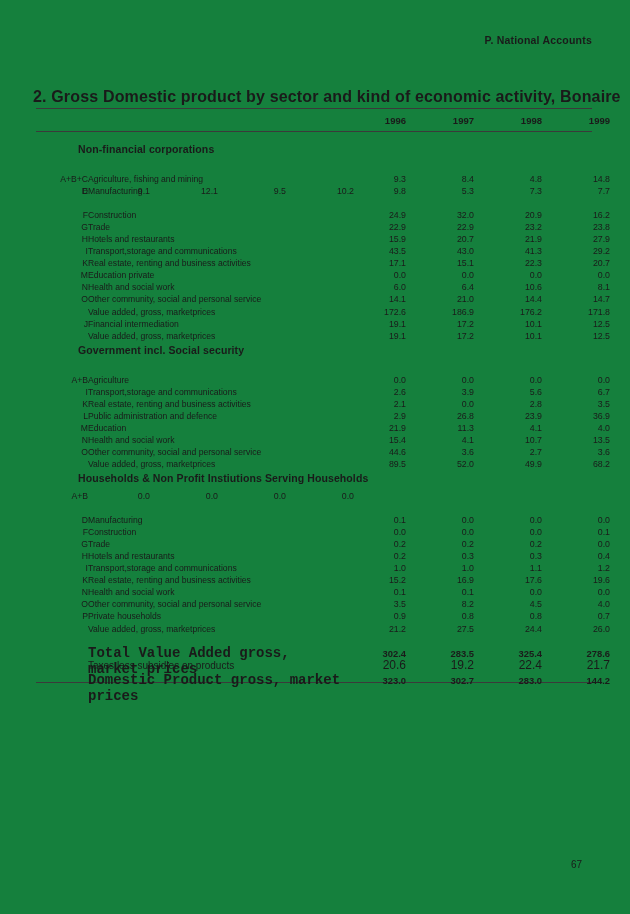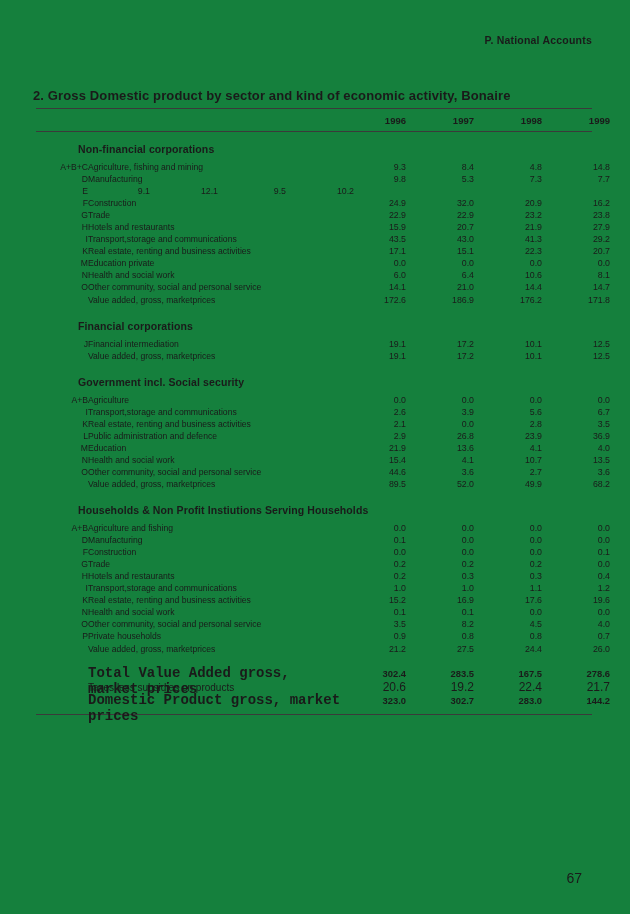--- a/index.html
+++ b/index.html
@@ -27,21 +27,21 @@
     right: 38px;
     font-size: 10.5px;
     font-weight: bold;
     letter-spacing: 0.02em;
   }
   
   .table-title {
     position: absolute;
     top: 88px;
     left: 33px;
-    font-size: 13px;
+    font-size: 16px;
     font-weight: bold;
     letter-spacing: 0.01em;
   }
   
   .table-wrap {
     position: absolute;
     top: 108px;
     left: 36px;
     width: 556px;
   }
@@ -83,20 +83,21 @@
     align-items: baseline;
     height: 12.05px;
   }
   .row .code-col {
     font-size: 8.6px;
     padding-left: 0px;
     text-align: right;
   }
   .row .label-col {
     font-size: 8.6px;
+    margin-top: 12px;
   }
   .row .val-col {
     font-size: 8.8px;
   }
   .row.total {
     height: 15px;
   }
   .row.total .label-col {
     font-size: 14px;
     font-weight: bold;
@@ -109,23 +110,23 @@
   .row.subtle {
     height: 12.5px;
   }
   .row.subtle .label-col { font-size: 10px; }
   .row.subtle .val-col { font-size: 12px; }
   .totals-block { margin-top: 9px; }
   .bottom-rule { margin-top: 7px; }
   
   .page-number {
     position: absolute;
-    bottom: 28px;
+    bottom: 44px;
     right: 48px;
-    font-size: 14px;
+    font-size: 10px;
   }
 </style>
 </head>
 <body>
 
 <div class="page">
 
   <div class="running-head">P. National Accounts</div>
 
   <div class="table-title">2. Gross Domestic product by sector and kind of economic activity, Bonaire</div>
@@ -232,21 +233,20 @@
           <div class="val-col last">14.7</div>
         </div>
         <div class="row">
           <div class="code-col"></div>
           <div class="label-col">Value added, gross, marketprices</div>
           <div class="val-col">172.6</div>
           <div class="val-col">186.9</div>
           <div class="val-col">176.2</div>
           <div class="val-col last">171.8</div>
         </div>
-        <div class="section-head tight">Financial corporations</div>
         <div class="row">
           <div class="code-col">J</div>
           <div class="label-col">Financial intermediation</div>
           <div class="val-col">19.1</div>
           <div class="val-col">17.2</div>
           <div class="val-col">10.1</div>
           <div class="val-col last">12.5</div>
         </div>
         <div class="row">
           <div class="code-col"></div>
@@ -286,21 +286,21 @@
           <div class="label-col">Public administration and defence</div>
           <div class="val-col">2.9</div>
           <div class="val-col">26.8</div>
           <div class="val-col">23.9</div>
           <div class="val-col last">36.9</div>
         </div>
         <div class="row">
           <div class="code-col">M</div>
           <div class="label-col">Education</div>
           <div class="val-col">21.9</div>
-          <div class="val-col">13.6</div>
+          <div class="val-col">11.3</div>
           <div class="val-col">4.1</div>
           <div class="val-col last">4.0</div>
         </div>
         <div class="row">
           <div class="code-col">N</div>
           <div class="label-col">Health and social work</div>
           <div class="val-col">15.4</div>
           <div class="val-col">4.1</div>
           <div class="val-col">10.7</div>
           <div class="val-col last">13.5</div>
@@ -317,21 +317,20 @@
           <div class="code-col"></div>
           <div class="label-col">Value added, gross, marketprices</div>
           <div class="val-col">89.5</div>
           <div class="val-col">52.0</div>
           <div class="val-col">49.9</div>
           <div class="val-col last">68.2</div>
         </div>
         <div class="section-head tight">Households &amp; Non Profit Instiutions Serving Households</div>
         <div class="row">
           <div class="code-col">A+B</div>
-          <div class="label-col">Agriculture and fishing</div>
           <div class="val-col">0.0</div>
           <div class="val-col">0.0</div>
           <div class="val-col">0.0</div>
           <div class="val-col last">0.0</div>
         </div>
         <div class="row">
           <div class="code-col">D</div>
           <div class="label-col">Manufacturing</div>
           <div class="val-col">0.1</div>
           <div class="val-col">0.0</div>
@@ -411,21 +410,21 @@
           <div class="val-col last">26.0</div>
         </div>
       </div>
 
     <div class="totals-block" id="totals-block">
         <div class="row total">
           <div class="code-col"></div>
           <div class="label-col">Total Value Added gross, market prices</div>
           <div class="val-col">302.4</div>
           <div class="val-col">283.5</div>
-          <div class="val-col">167.5</div>
+          <div class="val-col">325.4</div>
           <div class="val-col last">278.6</div>
         </div>
         <div class="row subtle">
           <div class="code-col"></div>
           <div class="label-col">Taxes less subsidies on products</div>
           <div class="val-col">20.6</div>
           <div class="val-col">19.2</div>
           <div class="val-col">22.4</div>
           <div class="val-col last">21.7</div>
         </div>

